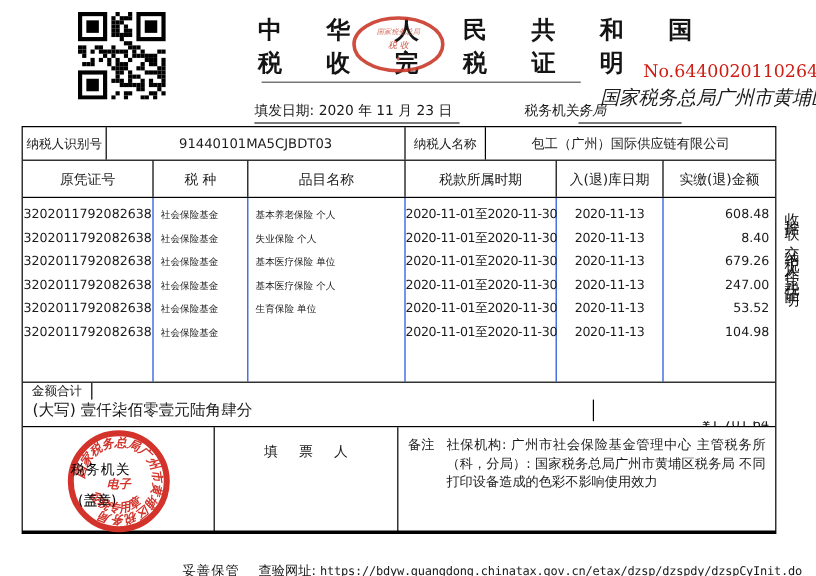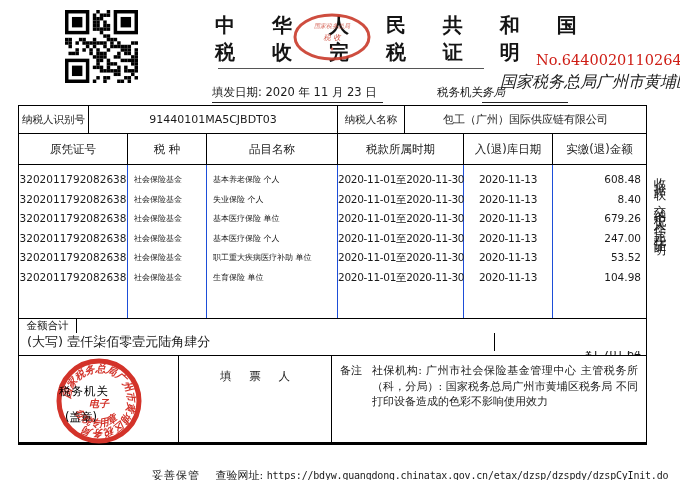--- a/index.html
+++ b/index.html
@@ -277,21 +277,20 @@
         <div class="dline">社会保险基金</div>
         <div class="dline">社会保险基金</div>
         <div class="dline">社会保险基金</div>
         <div class="dline">社会保险基金</div>
       </div>
       <div class="dcol small c3">
         <div class="dline">基本养老保险 个人</div>
         <div class="dline">失业保险 个人</div>
         <div class="dline">基本医疗保险 单位</div>
         <div class="dline">基本医疗保险 个人</div>
-        <div class="dline">职工重大疾病医疗补助 单位</div>
         <div class="dline">生育保险 单位</div>
       </div>
       <div class="dcol center c4">
         <div class="dline">2020-11-01至2020-11-30</div>
         <div class="dline">2020-11-01至2020-11-30</div>
         <div class="dline">2020-11-01至2020-11-30</div>
         <div class="dline">2020-11-01至2020-11-30</div>
         <div class="dline">2020-11-01至2020-11-30</div>
         <div class="dline">2020-11-01至2020-11-30</div>
       </div>

